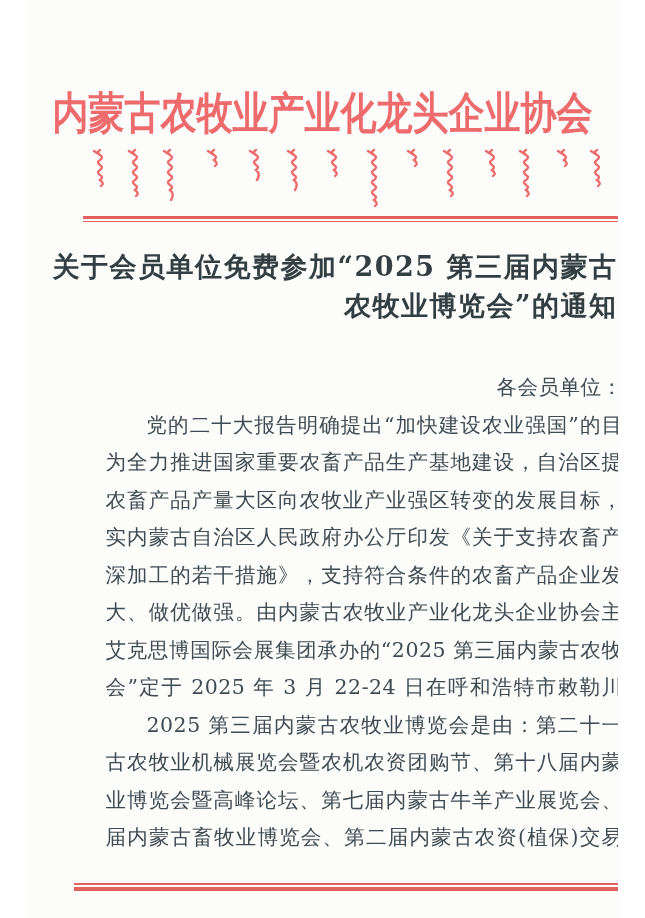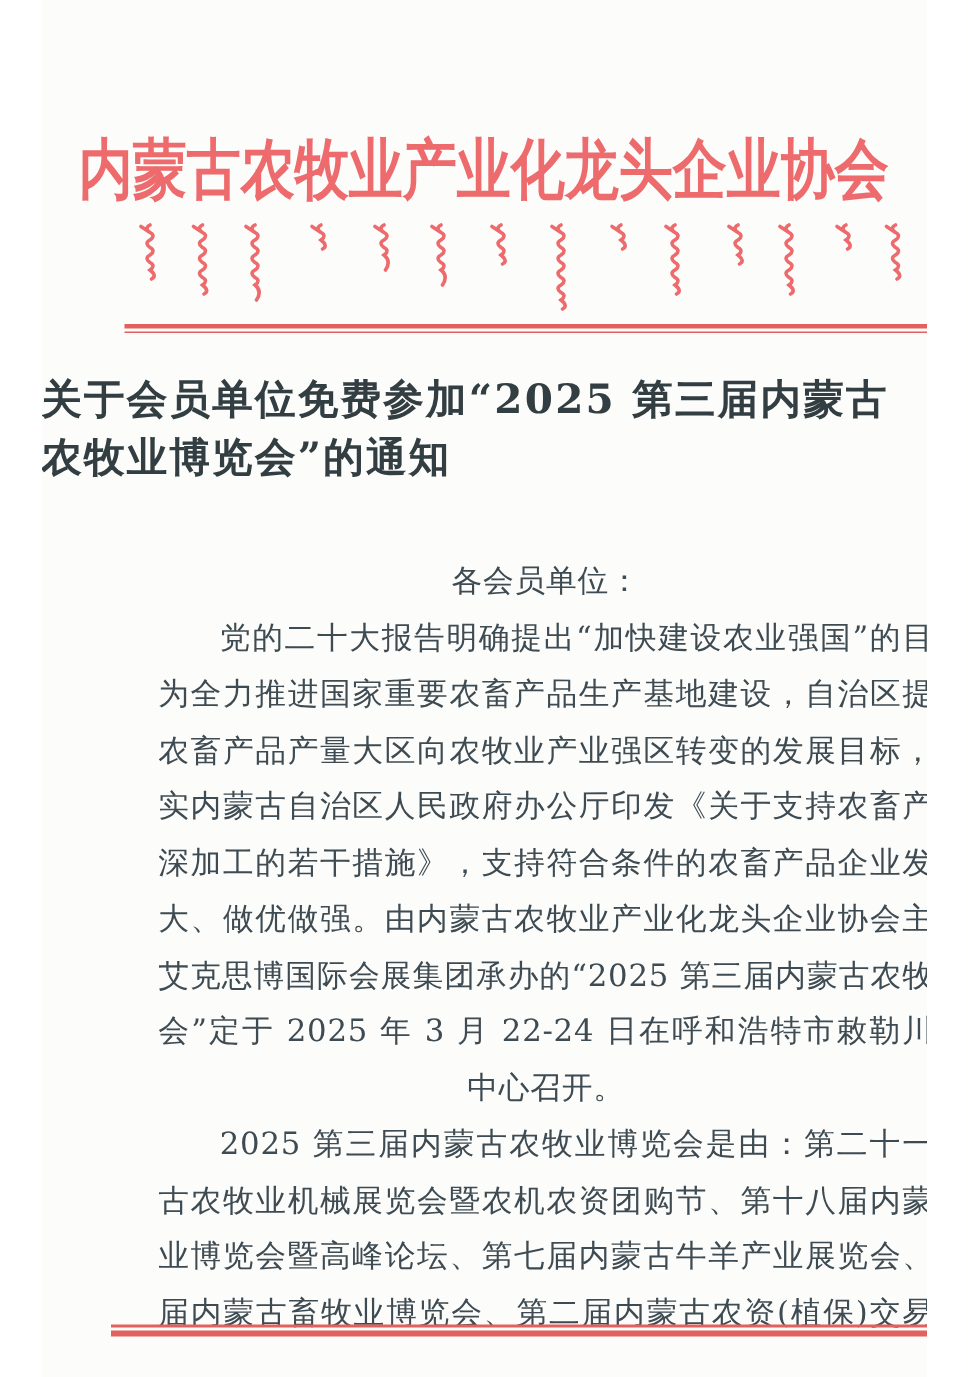--- a/index.html
+++ b/index.html
@@ -24,40 +24,40 @@
   .mongol-banner{
     position:absolute;top:148px;left:58px;
     width:530px;height:62px;
   }
   .rule-top{position:absolute;top:216px;left:55px;width:535px;}
   .rule-top .thick{display:block;height:3px;background:var(--rule_red,#e2605e);}
   .rule-top .thin{display:block;height:1px;margin-top:2px;background:var(--rule_red,#e2605e);}
   
   .doc-title{
     position:absolute;top:247px;left:0;right:0;
-    margin:0;text-align:left;
+    margin:0;text-align:right;
     font-size:27px;font-weight:bold;
     letter-spacing:1.5px;
     line-height:39px;
     color:var(--ink_dark,#323e42);
   }
   .doc-title span{display:block;}
   
   .content{
     position:absolute;top:369px;left:78px;
     width:517px;
     font-size:20.5px;
     line-height:37.5px;
     letter-spacing:0.5px;
     color:var(--ink,#3e4b52);
   }
   .line{margin:0;height:37.5px;overflow:hidden;}
   .line.justify{text-align:justify;text-align-last:justify;}
   .line.indent{padding-left:41px;}
-  .line.plain{text-align:center;}
+  .line.plain{text-align:right;}
   
   .rule-bottom{position:absolute;top:883px;left:46px;width:550px;}
   .rule-bottom .thin{display:block;height:1.5px;background:var(--rule_red,#e2605e);}
   .rule-bottom .thick{display:block;height:4.5px;margin-top:2px;background:var(--rule_red,#e2605e);}
 </style>
 </head>
 <body>
 
 <div class="page">
 
@@ -93,21 +93,20 @@
   <main class="content">
     <p class="line plain">各会员单位：</p>
     <p class="line justify indent">党的二十大报告明确提出“加快建设农业强国”的目标，</p>
     <p class="line justify">为全力推进国家重要农畜产品生产基地建设，自治区提出由</p>
     <p class="line justify">农畜产品产量大区向农牧业产业强区转变的发展目标，为落</p>
     <p class="line justify">实内蒙古自治区人民政府办公厅印发《关于支持农畜产品精</p>
     <p class="line justify">深加工的若干措施》，支持符合条件的农畜产品企业发展壮</p>
     <p class="line justify">大、做优做强。由内蒙古农牧业产业化龙头企业协会主办，</p>
     <p class="line justify">艾克思博国际会展集团承办的“2025 第三届内蒙古农牧业博览</p>
     <p class="line justify">会”定于 2025 年 3 月 22-24 日在呼和浩特市敕勒川国际会展</p>
-    <p class="line plain">中心召开。</p>
     <p class="line justify indent">2025 第三届内蒙古农牧业博览会是由：第二十一届内蒙</p>
     <p class="line justify">古农牧业机械展览会暨农机农资团购节、第十八届内蒙古乳</p>
     <p class="line justify">业博览会暨高峰论坛、第七届内蒙古牛羊产业展览会、第三</p>
     <p class="line justify">届内蒙古畜牧业博览会、第二届内蒙古农资(植保)交易会暨</p>
   </main>
 
   <div class="rule-bottom">
     <i class="thin"></i>
       <i class="thick"></i>
   </div>

